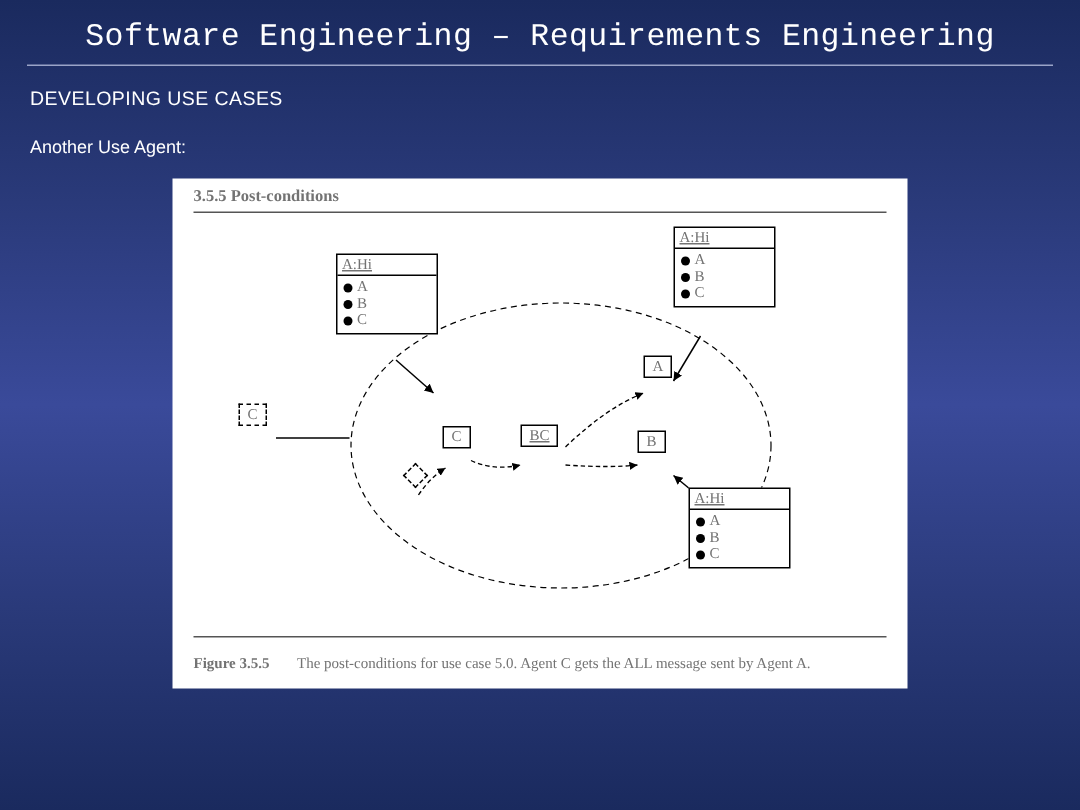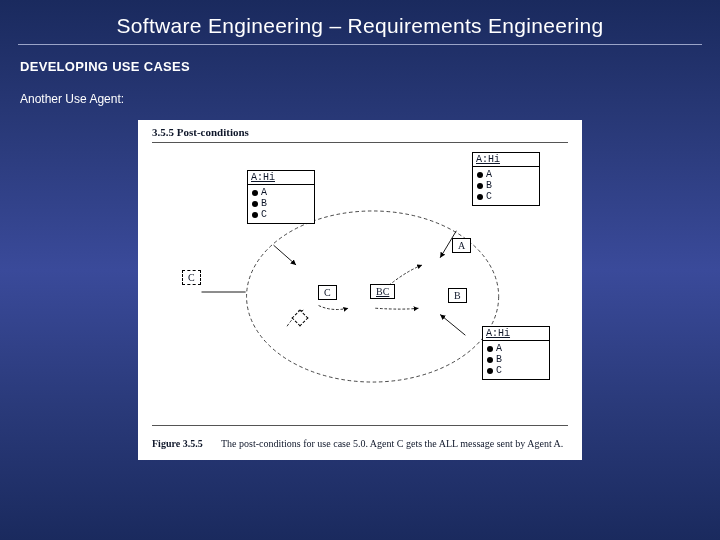--- a/index.html
+++ b/index.html
@@ -15,44 +15,45 @@
     height: 540px;
     padding: 14px 18px 18px 18px;
     position: relative;
   }
   .title {
     font-size: 21px;
     font-weight: 400;
     text-align: center;
     margin: 0 0 6px 0;
     letter-spacing: 0.3px;
+    font-family: Liberation Mono, monospace;
   }
   .divider {
     border: none;
     border-top: 1px solid #9aa4c8;
     margin: 0 0 14px 0;
   }
   .section {
     font-size: 13px;
-    font-weight: 700;
+    font-weight: 400;
     margin: 4px 0 18px 2px;
     letter-spacing: 0.3px;
   }
   .subsection {
     font-size: 12px;
     font-weight: 400;
     margin: 0 0 14px 2px;
   }
   .figure-wrap {
-    width: 444px;
+    width: 490px;
     height: 340px;
     background: #fff;
     margin: 6px auto 0 auto;
     position: relative;
-    color: #0f172a;
+    color: #737373;
     font-family: "Times New Roman", serif;
   }
   .fig-heading {
     position: absolute;
     left: 14px;
     top: 6px;
     font-size: 11px;
     font-weight: bold;
   }
   .fig-caption {
@@ -79,21 +80,21 @@
   
   .diagram {
     position: absolute;
     left: 14px; right: 14px;
     top: 28px; bottom: 42px;
   }
   .node-box {
     position: absolute;
     border: 1px solid #000;
     background: #fff;
-    font-family: Liberation Mono, monospace;
+    font-family: Liberation Serif, serif;
   }
   .node-box .hdr {
     font-size: 10px;
     padding: 1px 3px;
     border-bottom: 1px solid #000;
     white-space: pre;
     text-decoration: underline;
   }
   .node-box .body {
     padding: 2px 4px 3px 4px;

